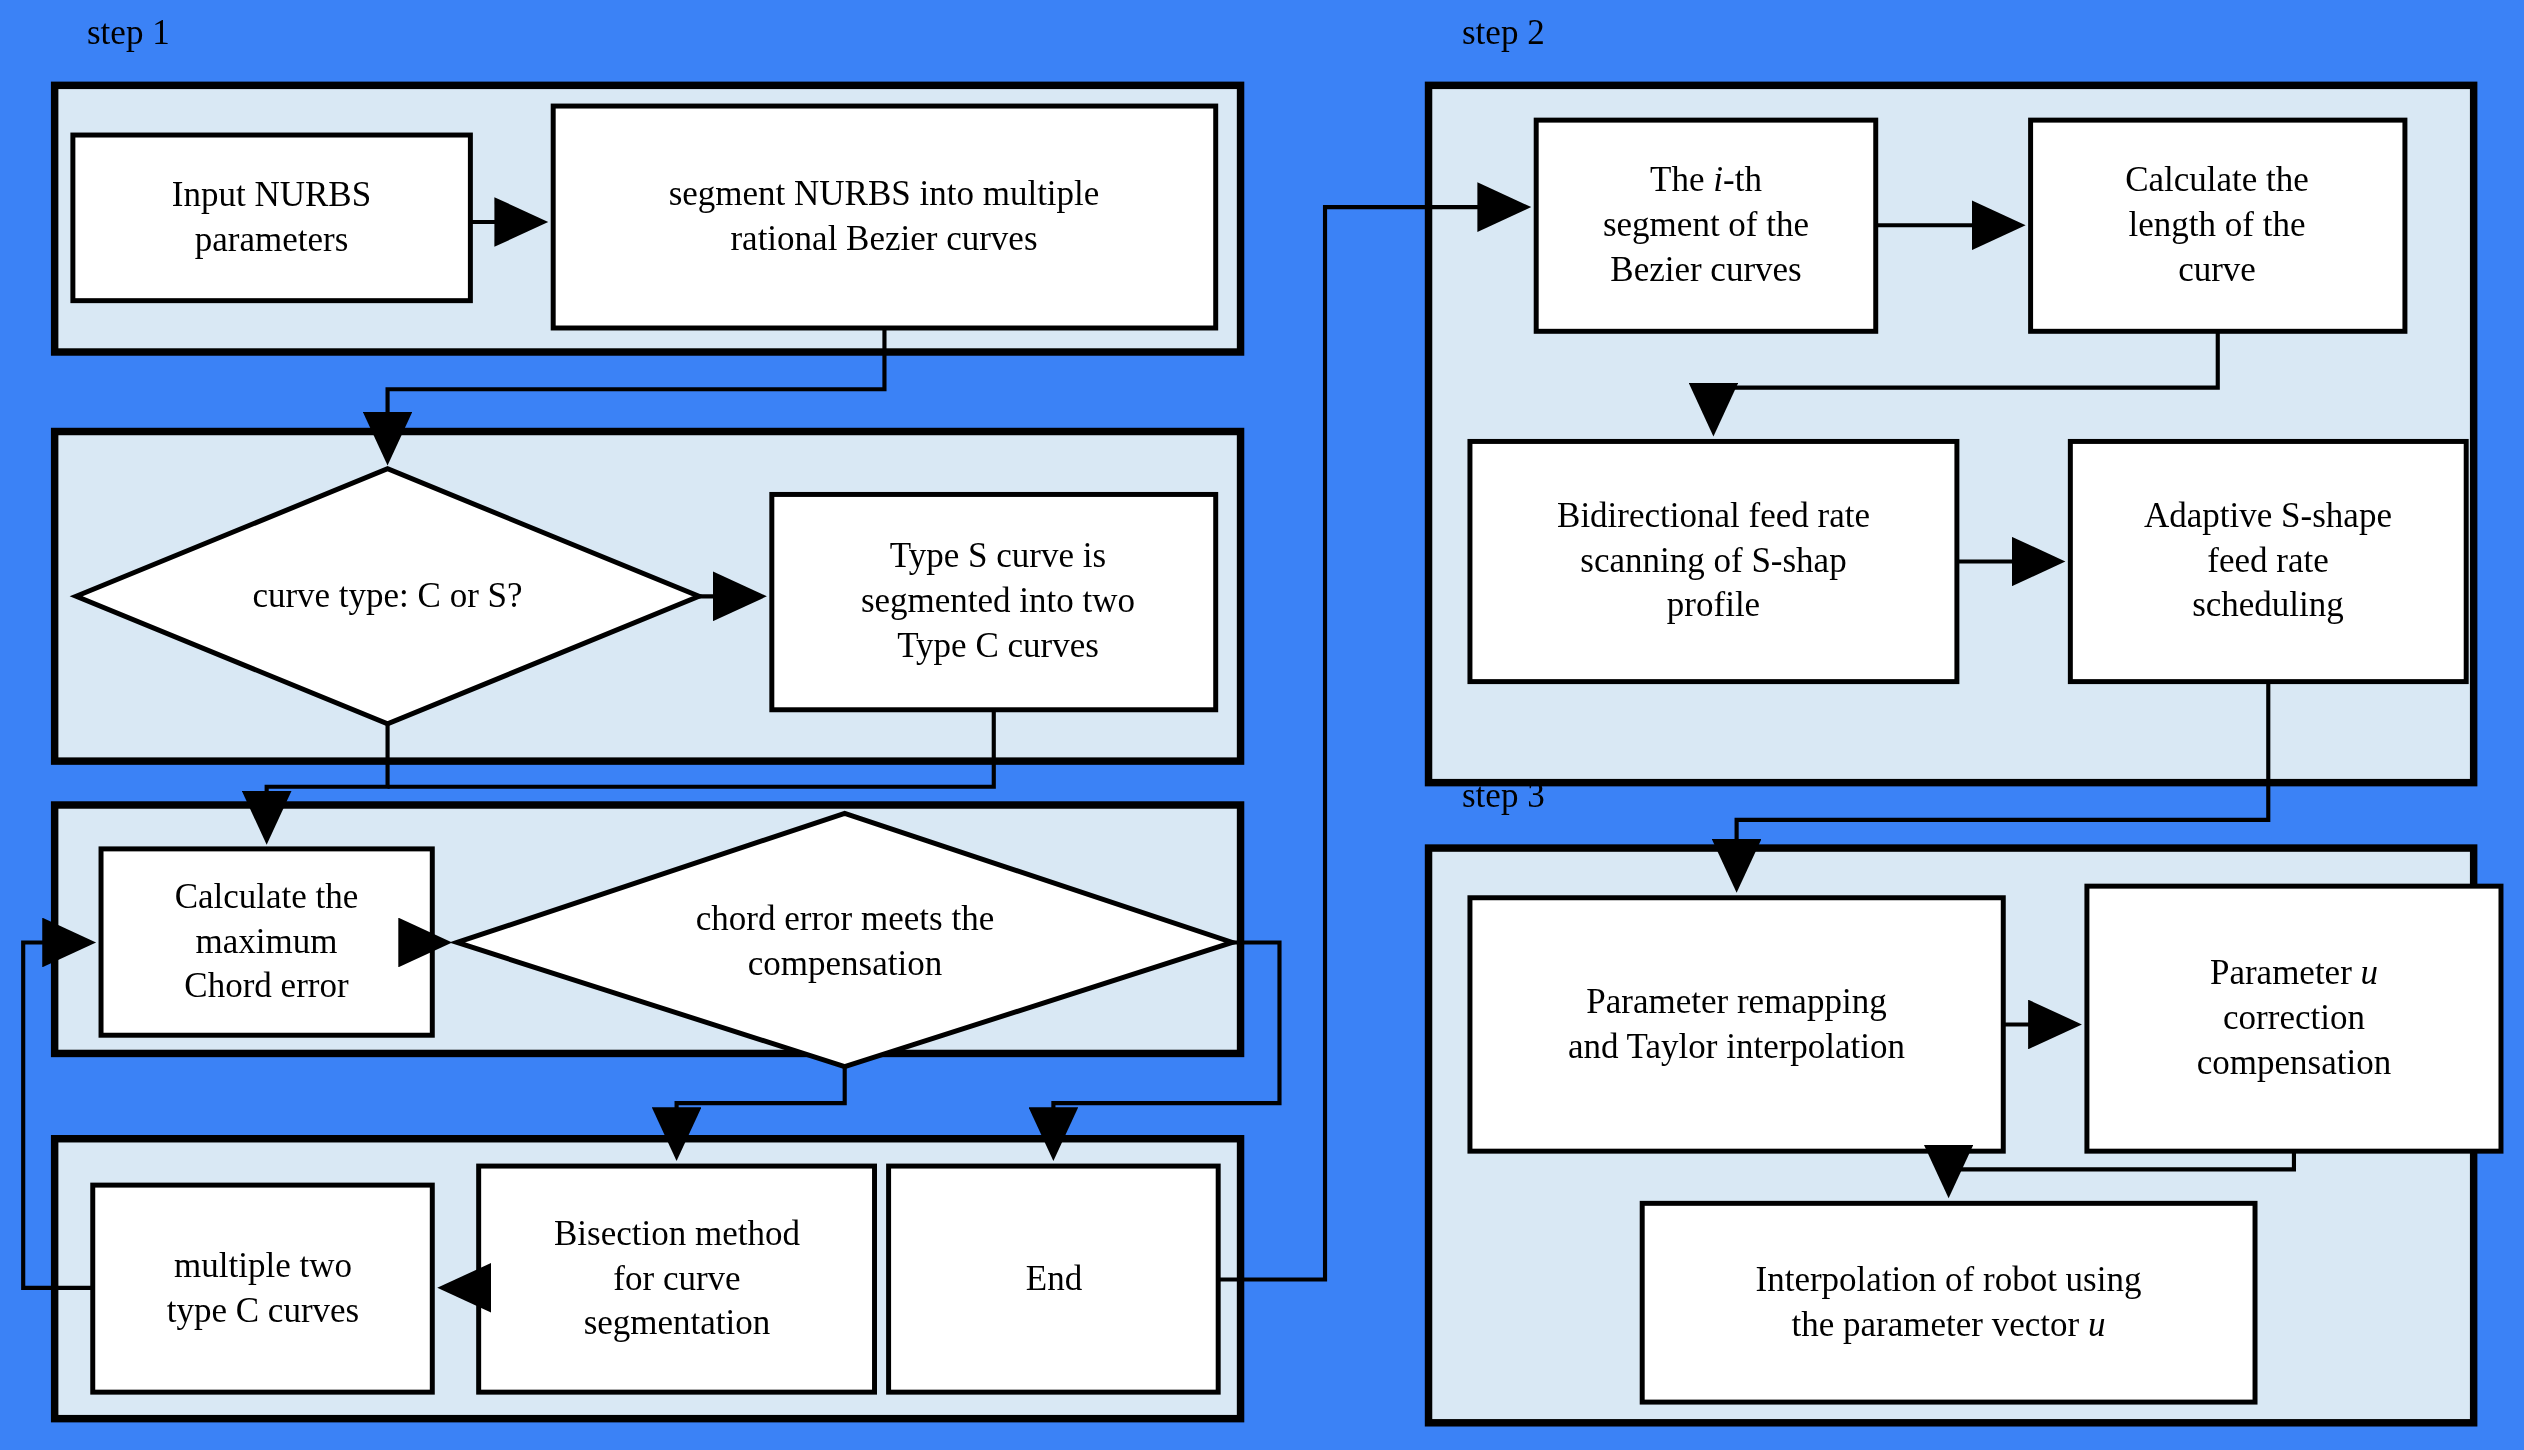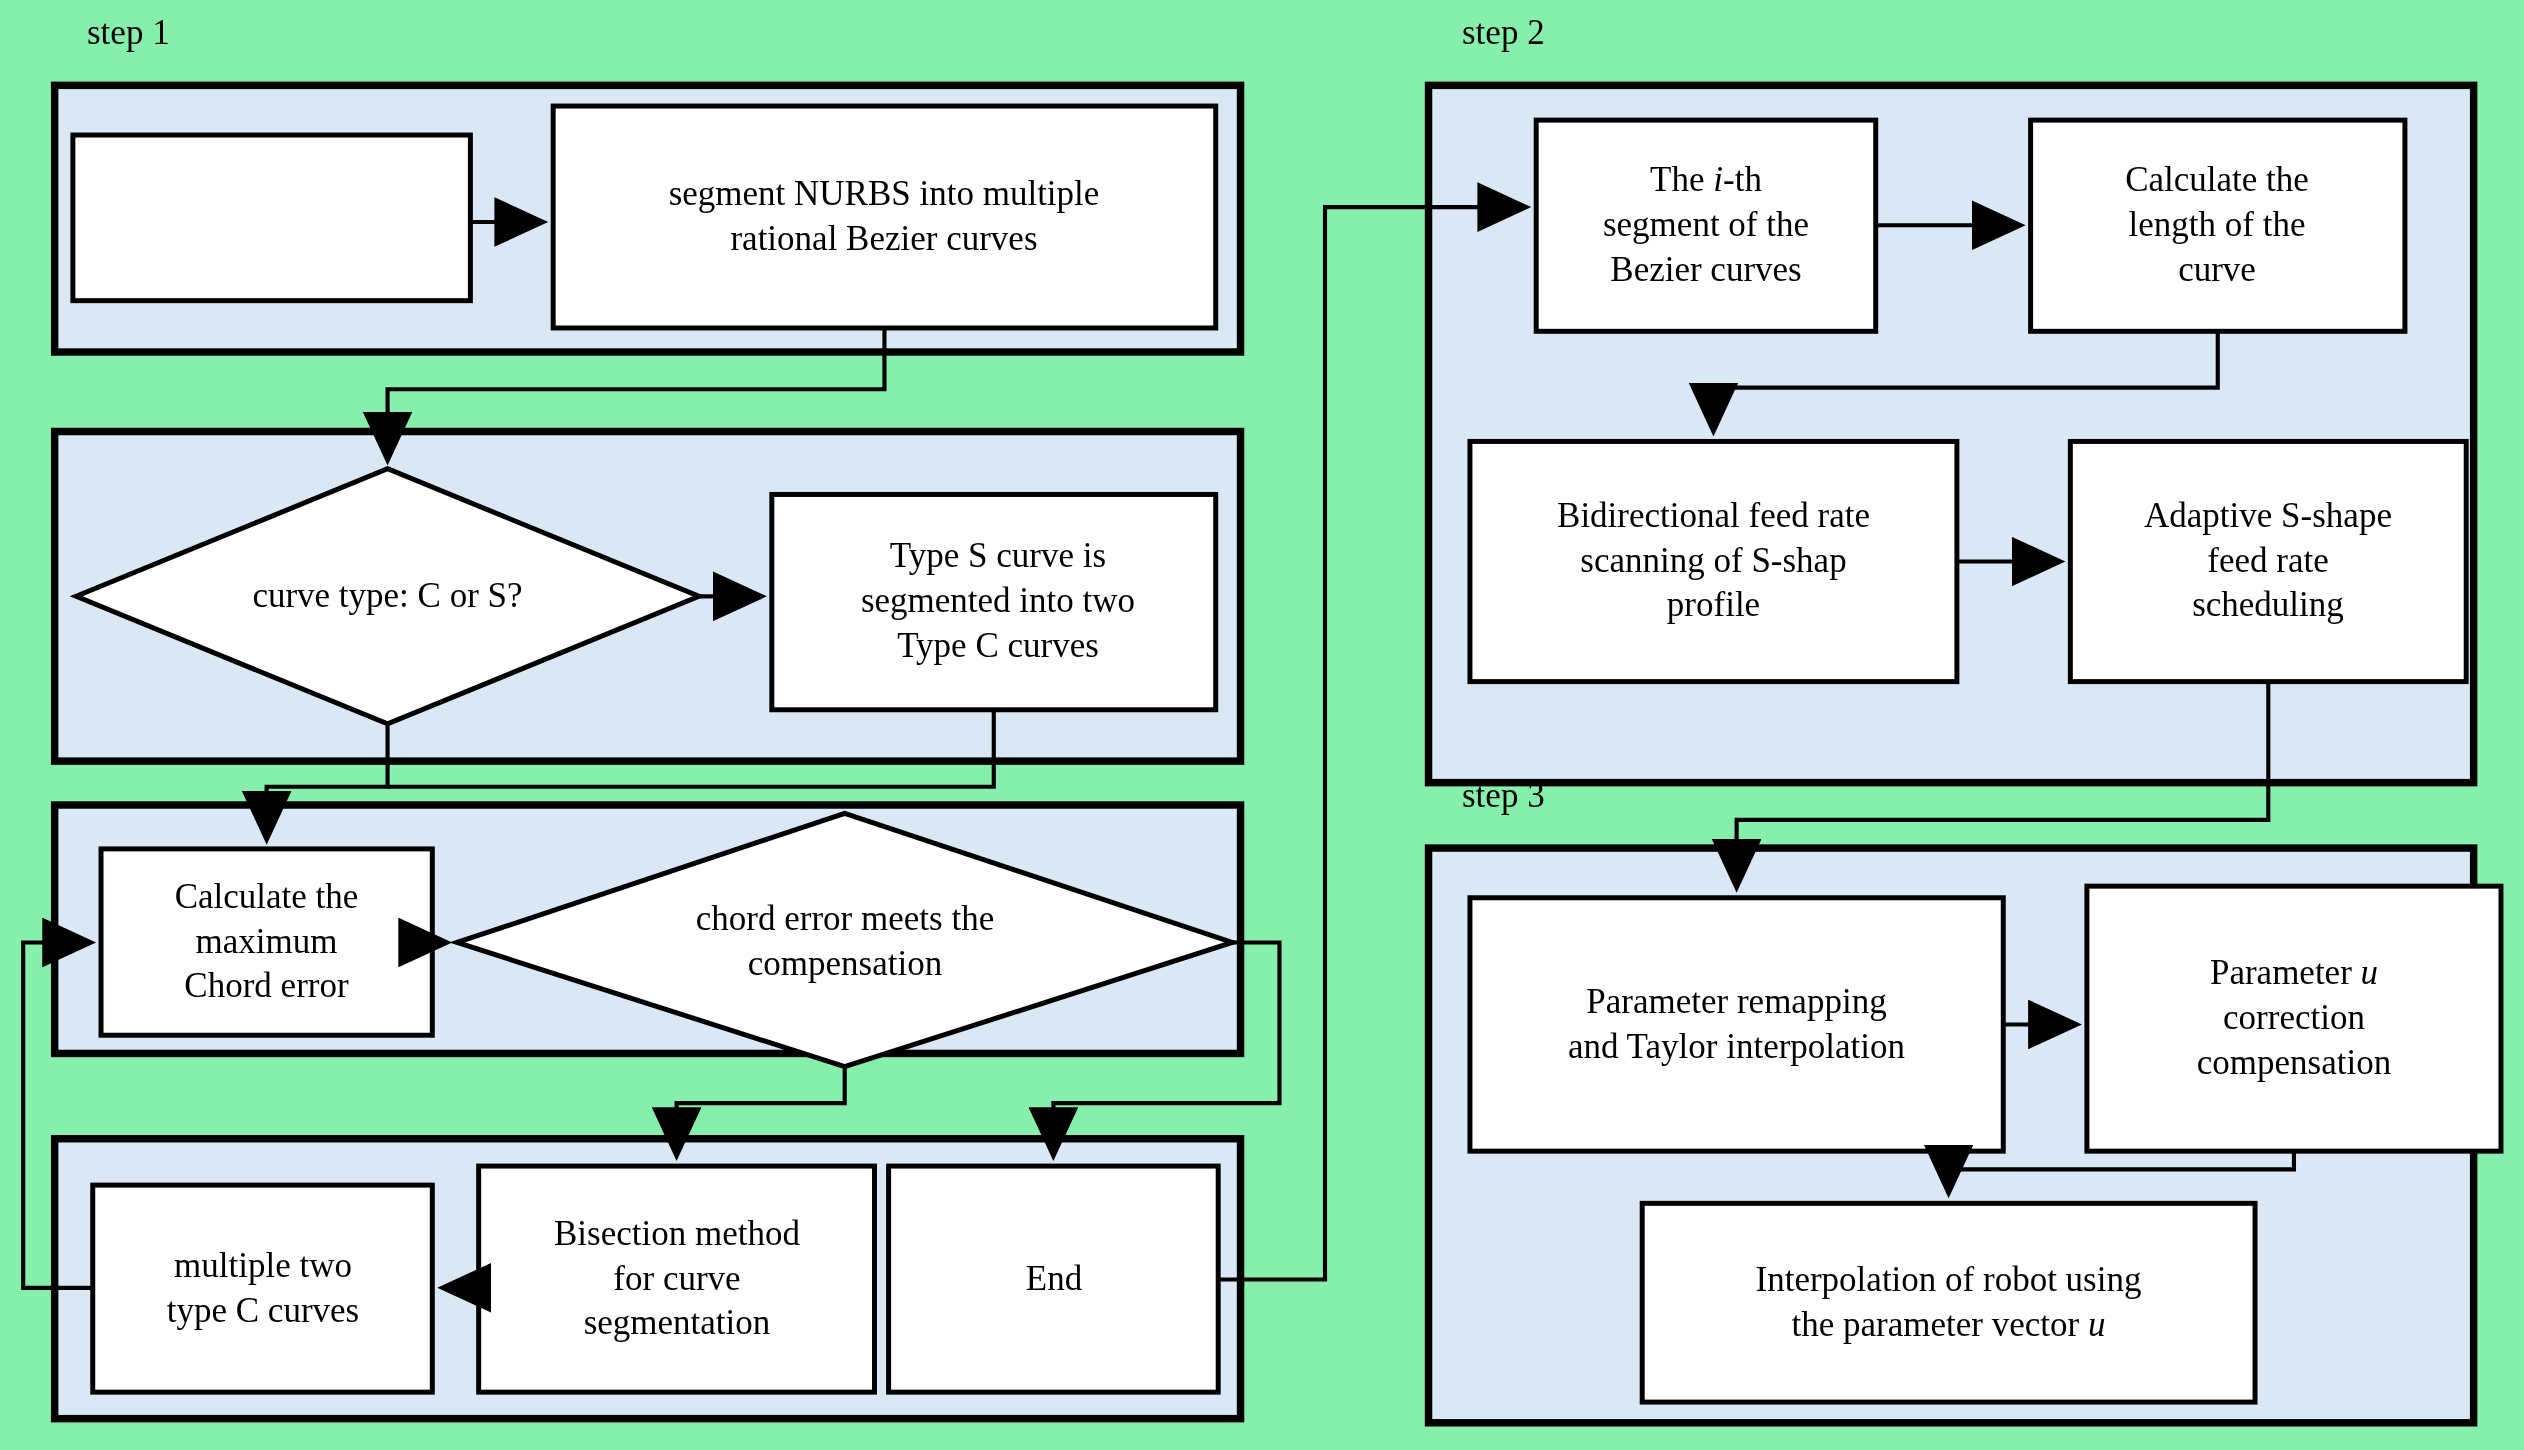--- a/index.html
+++ b/index.html
@@ -4,21 +4,21 @@
 <style>
   html, body {
     margin: 0;
     padding: 0;
     background: #ffffff;
   }
   #canvas {
     position: relative;
     width: 2525px;
     height: 1451px;
-    background: #86efac;
+    background: #3b82f6;
     font-family: "Liberation Serif", "DejaVu Serif", serif;
   }
   svg.layer {
     position: absolute;
     top: 0;
     left: 0;
     width: 2525px;
     height: 1451px;
   }
   .panel-rect {
@@ -137,20 +137,26 @@
 
     <path class="conn" d="M2419,1237 L2504,1237" marker-end="url(#ah)"></path>
 
     <path class="conn" d="M2770,1390 L2770,1412 L2353,1412 L2353,1437" marker-end="url(#ah)"></path>
   </svg>
 
   <div class="step-label" style="left:87px; top:15px;">step 1</div>
   <div class="step-label" style="left:1462px; top:15px;">step 2</div>
   <div class="step-label" style="left:1462px; top:778px;font-family:Liberation Serif, serif;">step 3</div>
 
+  <div class="txt" style="left:73px;  top:135px;  width:397px; height:166px;">
+      <div>
+        <div><span>Input NURBS</span></div>
+        <div><span>parameters</span></div>
+      </div>
+    </div>
 
   <div class="txt" style="left:553px; top:106px;  width:662px; height:222px;">
       <div>
         <div><span>segment NURBS into multiple</span></div>
         <div><span>rational Bezier curves</span></div>
       </div>
     </div>
 
   <div class="txt" style="left:149px; top:551px;  width:477px; height:91px;">
       <div>

